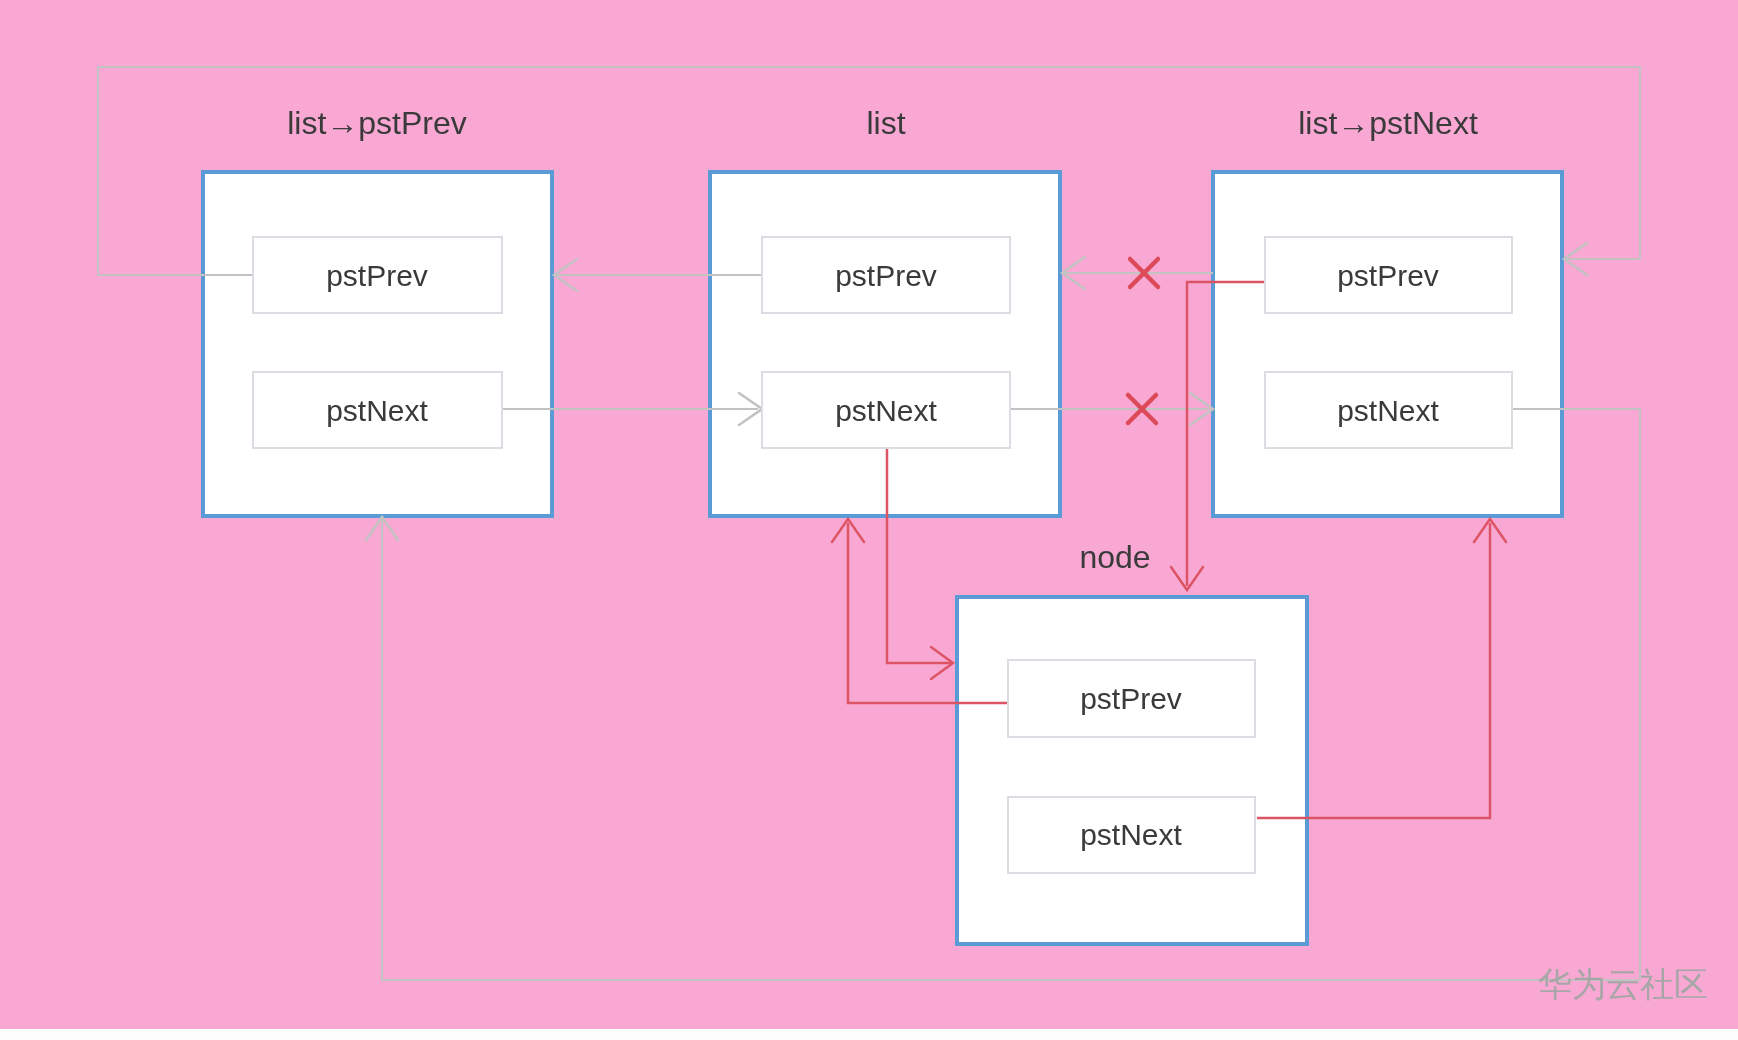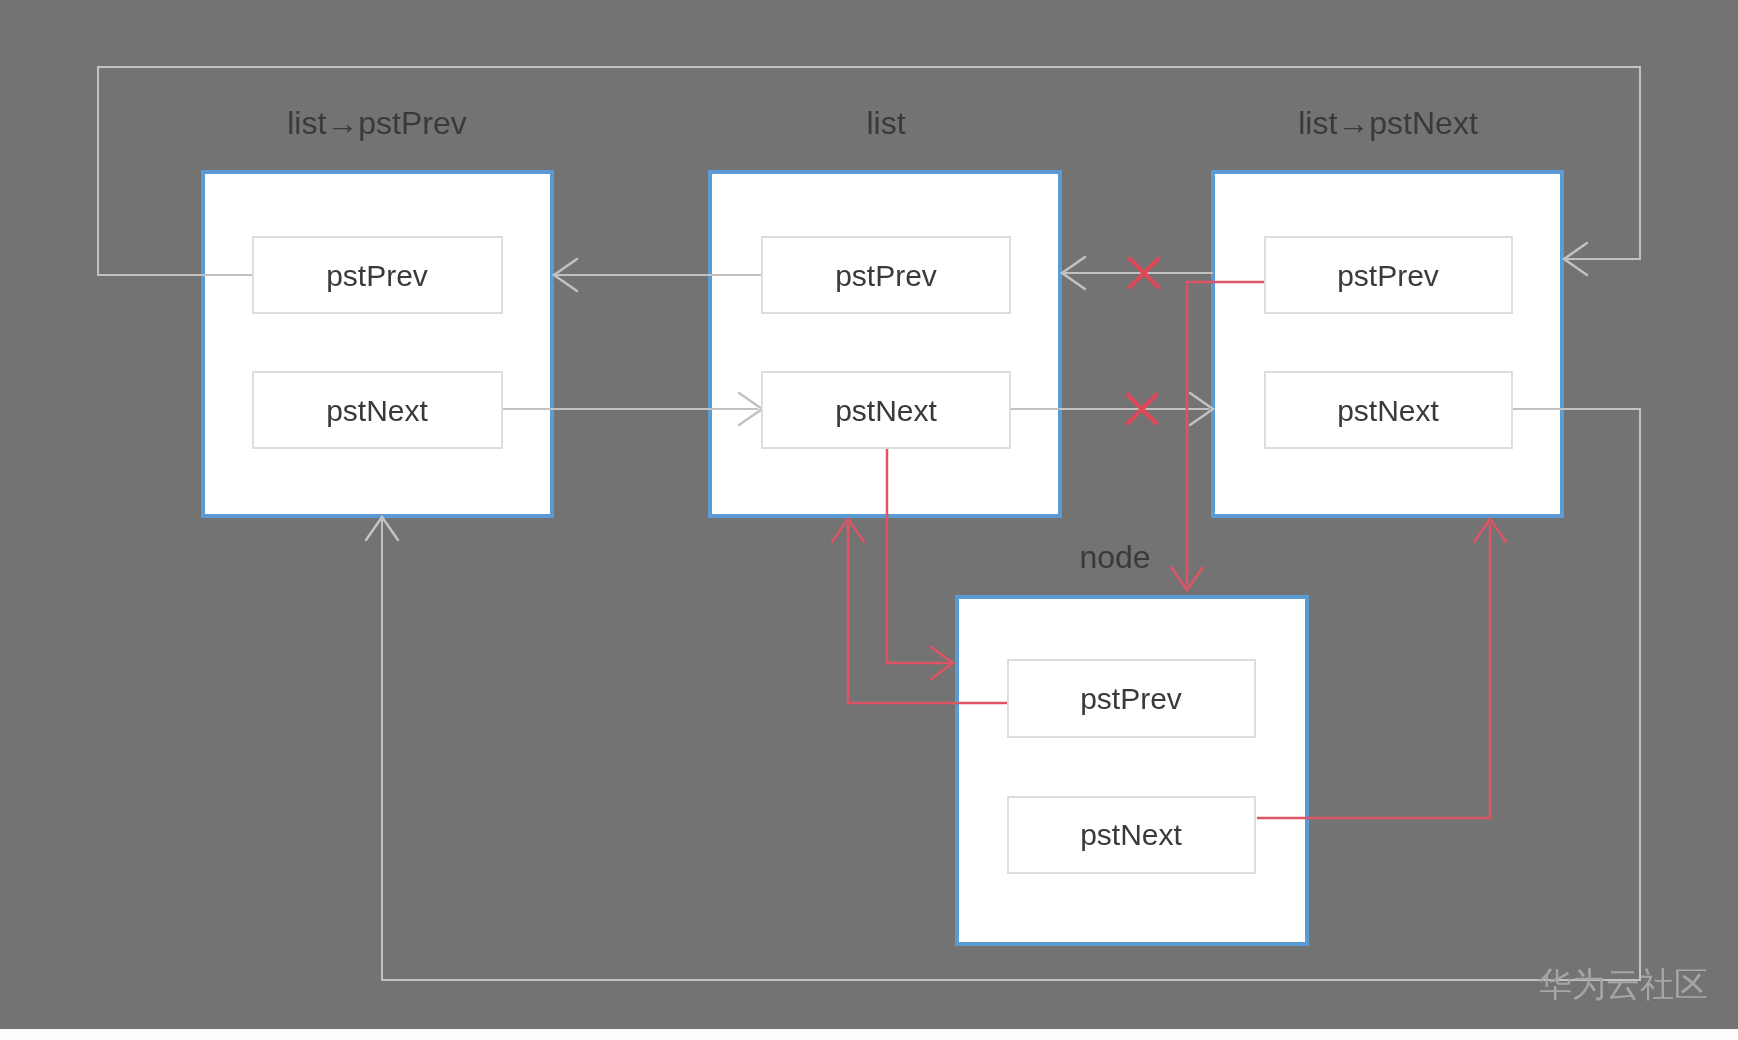--- a/index.html
+++ b/index.html
@@ -4,21 +4,21 @@
 <style>
   html, body {
     margin: 0;
     padding: 0;
     background: #fdfdfd;
   }
   #canvas {
     position: relative;
     width: 1738px;
     height: 1029px;
-    background: #737373;
+    background: #f9a8d4;
     overflow: hidden;
     font-family: "Liberation Sans", "DejaVu Sans", sans-serif;
   }
   svg { display: block; }
   .node-box   { fill: #ffffff; stroke: #5b9bd5; stroke-width: 4; }
   .field-box  { fill: #ffffff; stroke: #dadde1; stroke-width: 2; }
   .glink      { fill: none; stroke: #c2c2c2; stroke-width: 2; }
   .garrow     { fill: none; stroke: #c2c2c2; stroke-width: 2.5; stroke-linecap: round; }
   .rlink      { fill: none; stroke: #dd5565; stroke-width: 2.5; }
   .rarrow     { fill: none; stroke: #dd5565; stroke-width: 2.5; stroke-linecap: round; }

